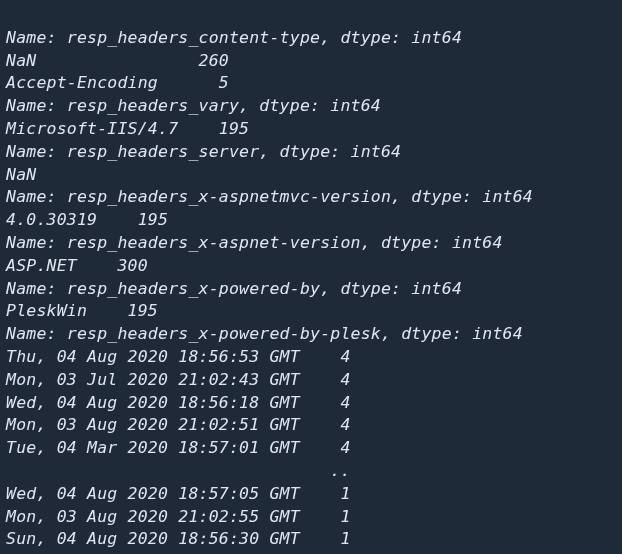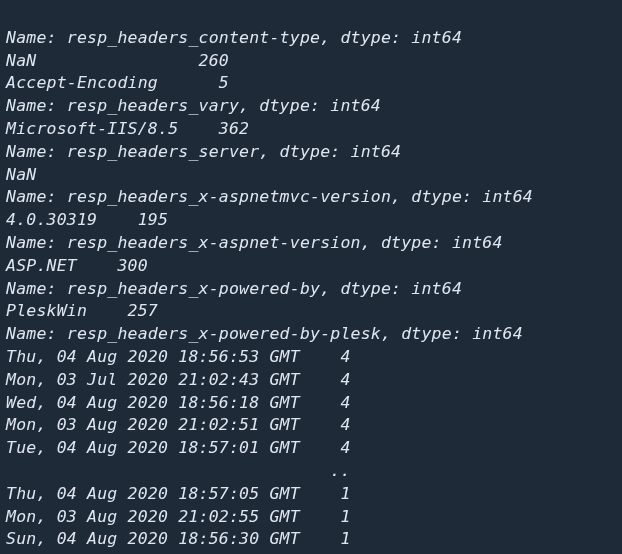--- a/index.html
+++ b/index.html
@@ -19,33 +19,33 @@
   .terminal span { white-space: pre; font-style: italic; }
 </style>
 </head>
 <body>
 
 <div class="terminal">
 <span>Name: resp_headers_content-type, dtype: int64</span>
 <span>NaN                260</span>
 <span>Accept-Encoding      5</span>
 <span>Name: resp_headers_vary, dtype: int64</span>
-<span>Microsoft-IIS/8.5    362</span>
+<span>Microsoft-IIS/4.7    195</span>
 <span>Name: resp_headers_server, dtype: int64</span>
 <span>NaN</span>
 <span>Name: resp_headers_x-aspnetmvc-version, dtype: int64</span>
 <span>4.0.30319    195</span>
 <span>Name: resp_headers_x-aspnet-version, dtype: int64</span>
 <span>ASP.NET    300</span>
 <span>Name: resp_headers_x-powered-by, dtype: int64</span>
-<span>PleskWin    257</span>
+<span>PleskWin    195</span>
 <span>Name: resp_headers_x-powered-by-plesk, dtype: int64</span>
 <span>Thu, 04 Aug 2020 18:56:53 GMT    4</span>
 <span>Mon, 03 Jul 2020 21:02:43 GMT    4</span>
 <span>Wed, 04 Aug 2020 18:56:18 GMT    4</span>
 <span>Mon, 03 Aug 2020 21:02:51 GMT    4</span>
-<span>Tue, 04 Aug 2020 18:57:01 GMT    4</span>
+<span>Tue, 04 Mar 2020 18:57:01 GMT    4</span>
 <span>                                ..</span>
-<span>Thu, 04 Aug 2020 18:57:05 GMT    1</span>
+<span>Wed, 04 Aug 2020 18:57:05 GMT    1</span>
 <span>Mon, 03 Aug 2020 21:02:55 GMT    1</span>
 <span>Sun, 04 Aug 2020 18:56:30 GMT    1</span>
 <span>Mon, 03 Aug 2020 20:59:54 GMT    1</span>
 </div>
 
 </body></html>

